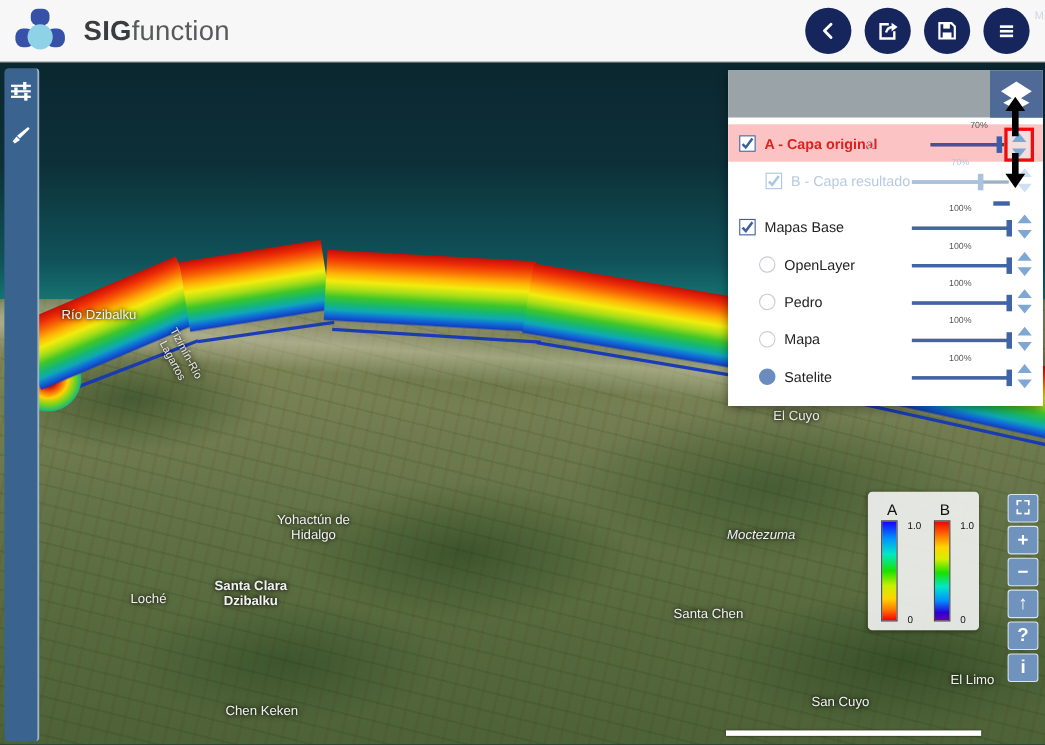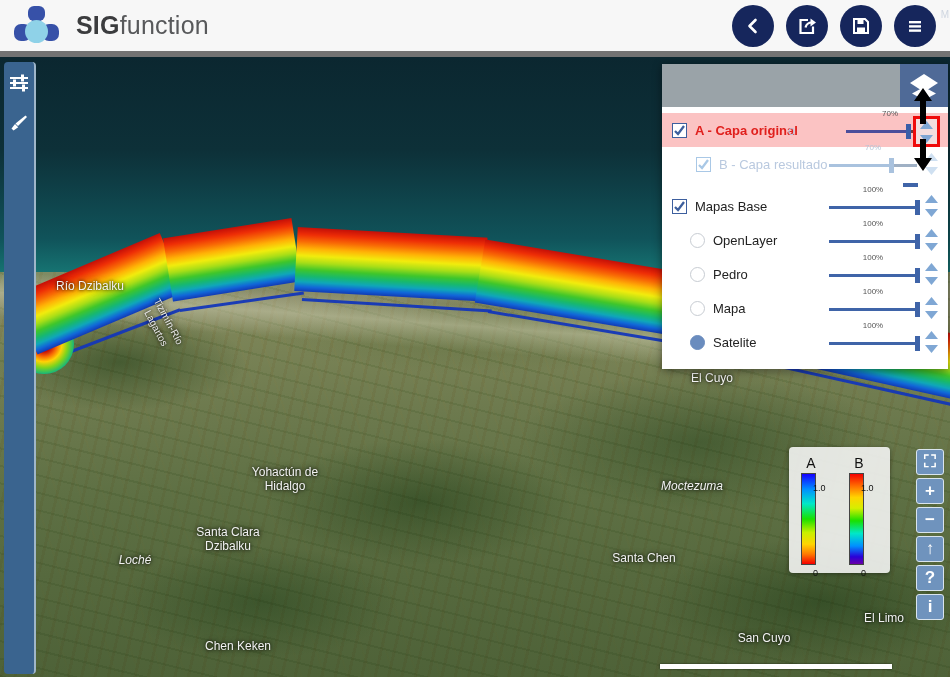--- a/index.html
+++ b/index.html
@@ -2,21 +2,21 @@
 <html><head>
 <meta charset="utf-8">
 <style>
   * { box-sizing: border-box; margin:0; padding:0; }
   html,body { width:950px; height:677px; overflow:hidden; background:#0d1b2a;
     font-family:"Liberation Sans", sans-serif; }
 
   
   #header {
     position:absolute; top:0; left:0; width:950px; height:57px;
-    background:#f7f7f7; border-bottom:6px solid #737373;
+    background:#f7f7f7; border-bottom:1px solid #737373;
     display:flex; align-items:center;
   }
   #logo-mark { margin-left:14px; width:46px; height:40px; position:relative; }
   #logo-mark .bl, #logo-mark .br, #logo-mark .tp {
     position:absolute; background:#3751a8; border-radius:7px;
   }
   #logo-mark .tp { width:17px; height:15px; left:14px; top:0; border-radius:6px; }
   #logo-mark .bl { width:17px; height:17px; left:0; top:18px; }
   #logo-mark .br { width:17px; height:17px; left:28px; top:18px; }
   #logo-mark .stem { position:absolute; left:18px; top:8px; width:9px; height:16px; background:#3751a8;}
@@ -171,21 +171,21 @@
   #nub { position:absolute; right:30px; top:-6px; width:15px; height:4px; background:#3f64a8; }
 
   
   #legend {
     position:absolute; left:789px; top:447px; width:101px; height:126px;
     background:rgba(247,247,247,.88); border-radius:4px; box-shadow:0 1px 4px rgba(0,0,0,.4);
   }
   .lgd { position:absolute; top:8px; }
   .lgd .ttl { font-size:14px; color:#111; text-align:center; width:20px; }
   .lgd .bar { width:15px; height:92px; margin-top:2px; border:1px solid #444; }
-  .lgd .hi, .lgd .lo { position:absolute; left:12px; font-size:9px; color:#111;margin-top:10px; }
+  .lgd .hi, .lgd .lo { position:absolute; left:24px; font-size:9px; color:#111; }
   .lgd .hi { top:18px; } .lgd .lo { top:103px; }
   #lgdA { left:12px; }
   #lgdB { left:60px; }
   #barA { background:linear-gradient(180deg,#1400ff 0%,#0090ff 17%,#00e8c8 33%,#19e000 50%,#c8f000 65%,#ffd400 78%,#ff7a00 89%,#f40000 100%); }
   #barB { background:linear-gradient(180deg,#f40000 0%,#ff6a00 13%,#ffd400 26%,#d6ef00 38%,#19e000 52%,#00e8c8 66%,#0090ff 80%,#2a00d8 92%,#6a00a8 100%); }
 
   
   #mapctl { position:absolute; right:6px; top:449px; display:flex; flex-direction:column; gap:3px; }
   .mc {
     width:28px; height:26px; background:#6f93bd; border:1px solid #d9e4ee; border-radius:3px;
@@ -260,28 +260,28 @@
     <div class="band" id="bandB"></div>
     <div class="band" id="bandC"></div>
     <div class="band" id="bandD"></div>
     <div class="band" id="bandE"></div>
   </div>
 
   <div id="map-labels">
       <div class="mlabel" style="left: 33px; top: 222px; width: 114px;">Río Dzibalku</div>
       <div class="mlabel road" style="left: 122px; top: 254px; width: 80px; transform: rotate(62deg);">Tizimín-Río
 Lagartos</div>
-      <div class="mlabel" style="left: 655px; top: 314px; width: 114px;">El Cuyo</div>
+      <div class="mlabel" style="left: 631px; top: 314px; width: 114px; text-align: right;">El Cuyo</div>
       <div class="mlabel" style="left: 228px; top: 408px; width: 114px;">Yohactún de
 Hidalgo</div>
       <div class="mlabel" style="left: 635px; top: 422px; width: 114px; font-style: italic;">Moctezuma</div>
-      <div class="mlabel" style="left: 171px; top: 468px; width: 114px;">Santa Clara
+      <div class="mlabel" style="left: 171px; top: 468px; width: 114px; font-weight: bold;">Santa Clara
 Dzibalku</div>
       <div class="mlabel" style="left: 587px; top: 494px; width: 114px;">Santa Chen</div>
-      <div class="mlabel" style="left: 78px; top: 496px; width: 114px; font-style: italic;">Loché</div>
+      <div class="mlabel" style="left: 78px; top: 480px; width: 114px;">Loché</div>
       <div class="mlabel" style="left: 181px; top: 582px; width: 114px;">Chen Keken</div>
       <div class="mlabel" style="left: 827px; top: 554px; width: 114px;">El Limo</div>
       <div class="mlabel" style="left: 707px; top: 574px; width: 114px;">San Cuyo</div>
     </div>
   <div id="scalebar"></div>
 </div>
 
 <div id="sidebar">
   <span class="sb-icon">
     <svg width="22" height="22" viewBox="0 0 22 22">

